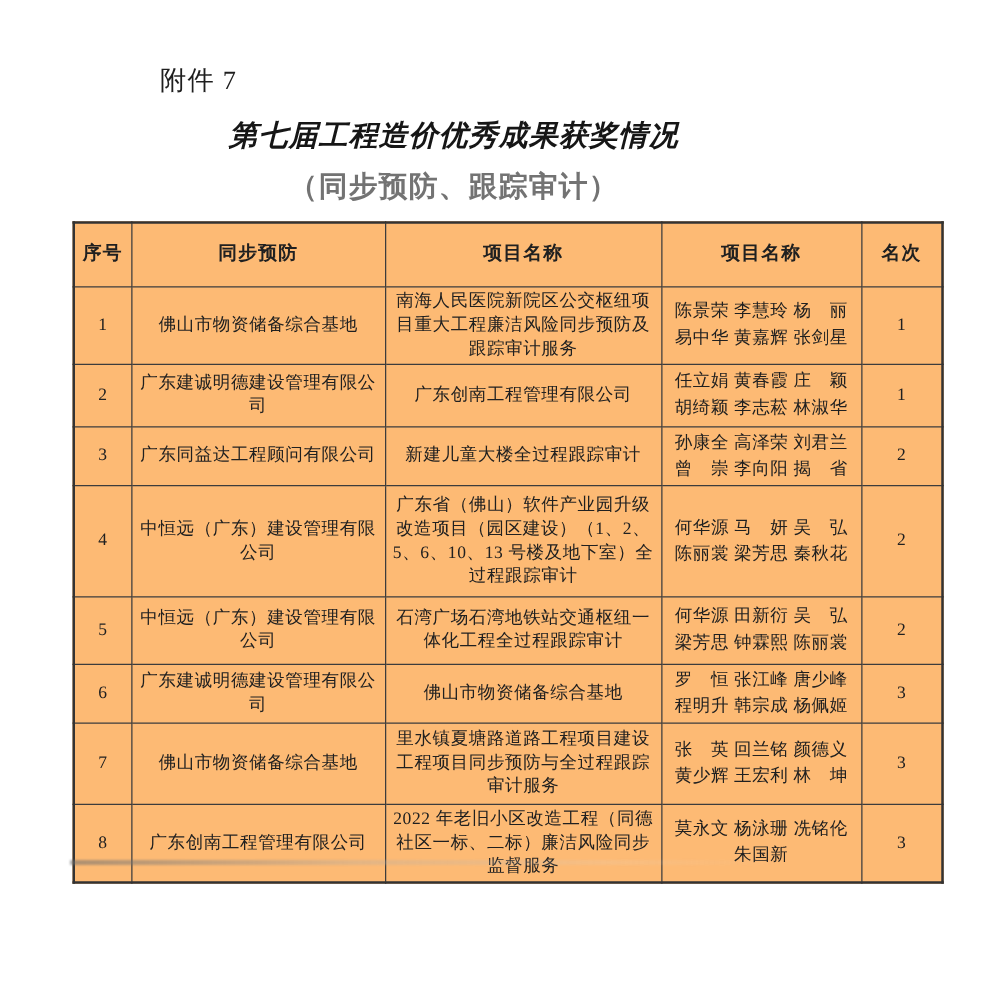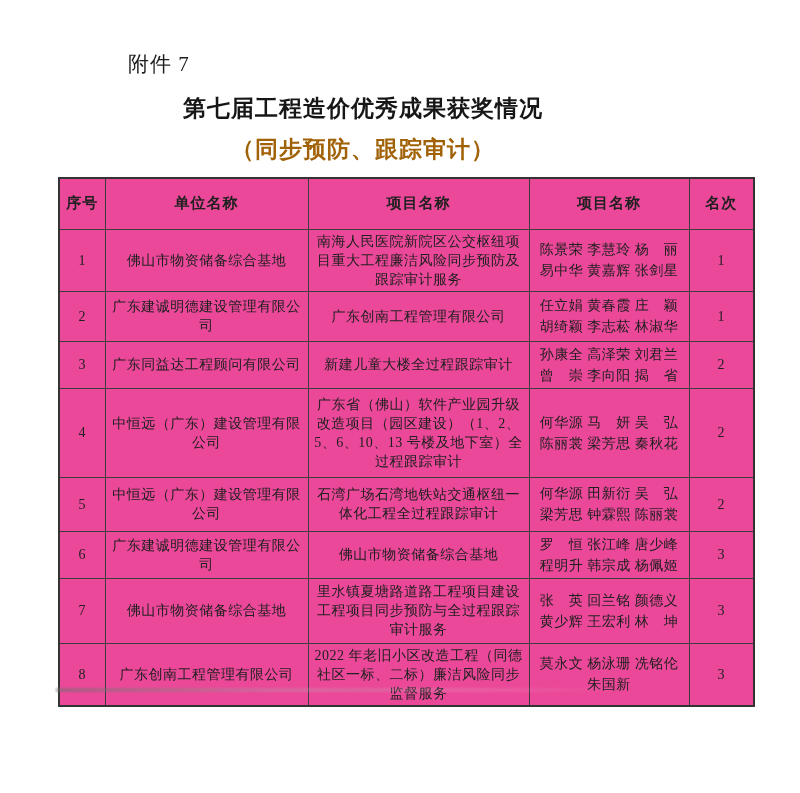--- a/index.html
+++ b/index.html
@@ -26,40 +26,41 @@
   .doc-title {
     position: absolute;
     left: 0;
     top: 93px;
     width: 726px;
     text-align: center;
     font-size: 23px;
     font-weight: bold;
     letter-spacing: 1px;
     color: #161616;
+    font-style: italic;
   }
   .doc-subtitle {
     position: absolute;
     left: 0;
     top: 134px;
     width: 726px;
     text-align: center;
     font-size: 23px;
     font-weight: bold;
     letter-spacing: 1px;
-    color: #a16207;
+    color: #737373;
   }
   table.awards {
     position: absolute;
     left: 58px;
     top: 177px;
     border-collapse: collapse;
     table-layout: fixed;
     width: 695px;
-    background: #ec4899;
+    background: #fdba74;
   }
   table.awards th,
   table.awards td {
     border: 1px solid #3c3c3c;
     text-align: center;
     vertical-align: middle;
     font-size: 14px;
     letter-spacing: 0.5px;
     line-height: 19px;
     color: #202020;
@@ -110,21 +111,21 @@
   <colgroup>
     <col style="width:46px">
     <col style="width:203px">
     <col style="width:221px">
     <col style="width:160px">
     <col style="width:65px">
   </colgroup>
   <thead>
     <tr class="hdr">
       <th>序号</th>
-      <th>单位名称</th>
+      <th>同步预防</th>
       <th>项目名称</th>
       <th>项目名称</th>
       <th>名次</th>
     </tr>
   </thead>
   <tbody>
     <tr class="r0">
       <td>1</td>
       <td class="unit-cell">佛山市物资储备综合基地</td>
       <td>南海人民医院新院区公交枢纽项目重大工程廉洁风险同步预防及跟踪审计服务</td>

